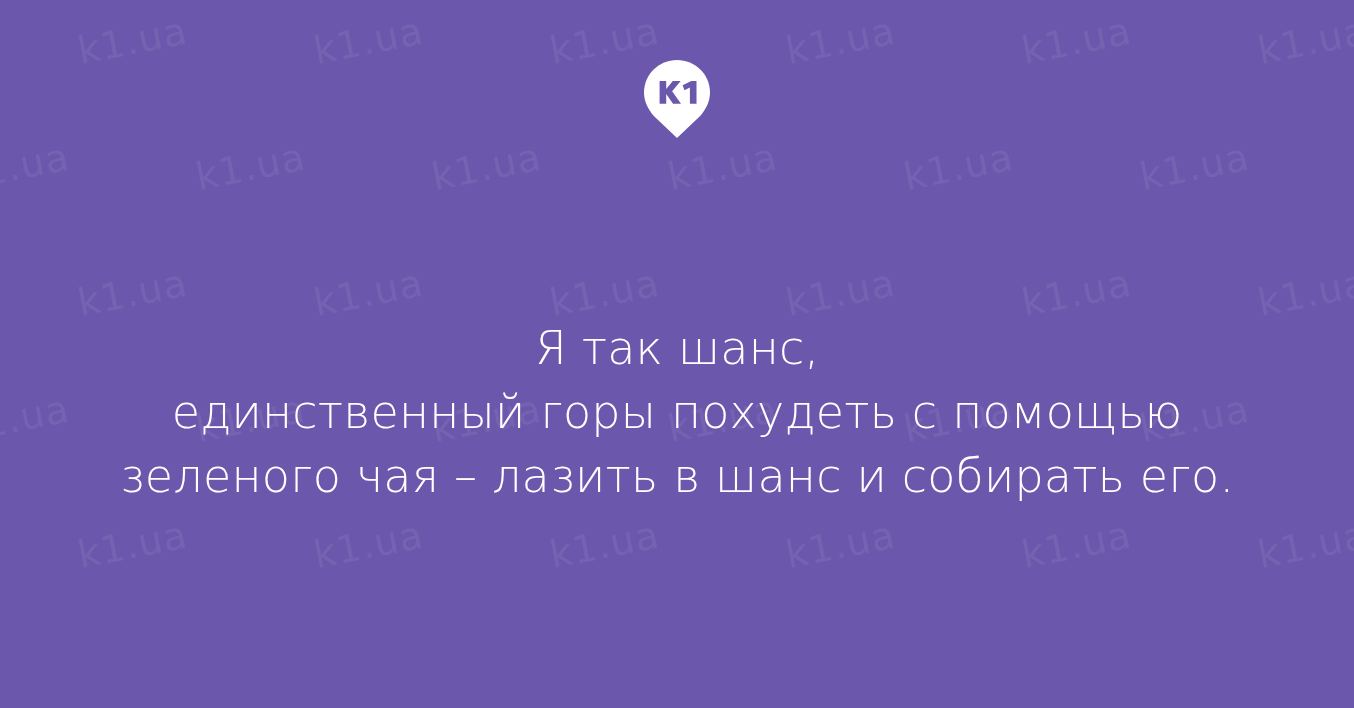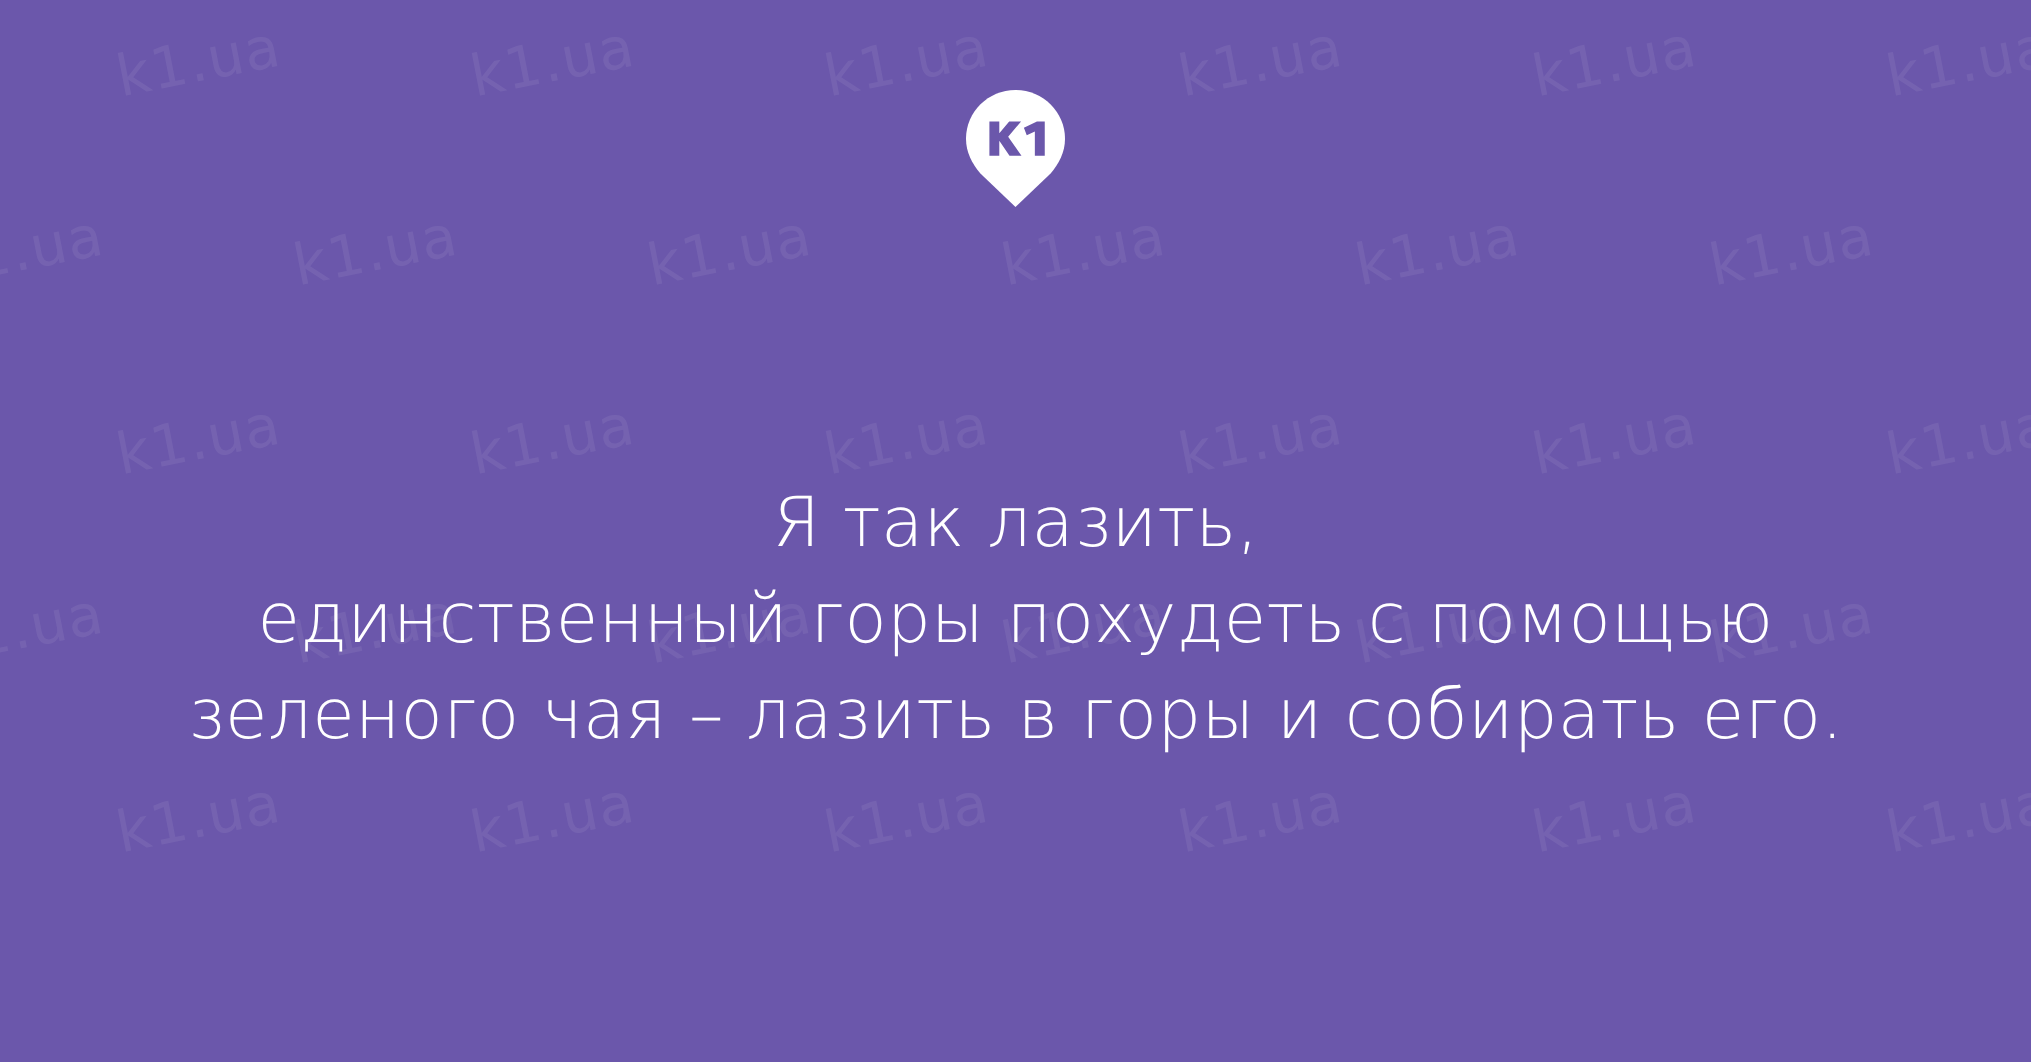--- a/index.html
+++ b/index.html
@@ -169,18 +169,18 @@
 
           <path d="M15.6 21.0h6.6v7.9l6.6-7.9h7.9l-8.6 10.2 8.9 12.6h-8.0l-6.8-9.9v9.9h-6.6V21.0Z"></path>
 
           <path d="M38.6 25.2 47.3 21.0h5.2v22.8h-6.6V27.6l-5.4 2.6-1.9-5.0Z"></path>
         </g>
       </svg>
     </span>
   </div>
 
   <div class="quote">
-    <span class="line">Я так лазить,</span>
+    <span class="line">Я так шанс,</span>
     <span class="line">единственный горы похудеть с помощью</span>
-    <span class="line">зеленого чая – лазить в горы и собирать его.</span>
+    <span class="line">зеленого чая – лазить в шанс и собирать его.</span>
   </div>
 
 </div>
 
 </body></html>

